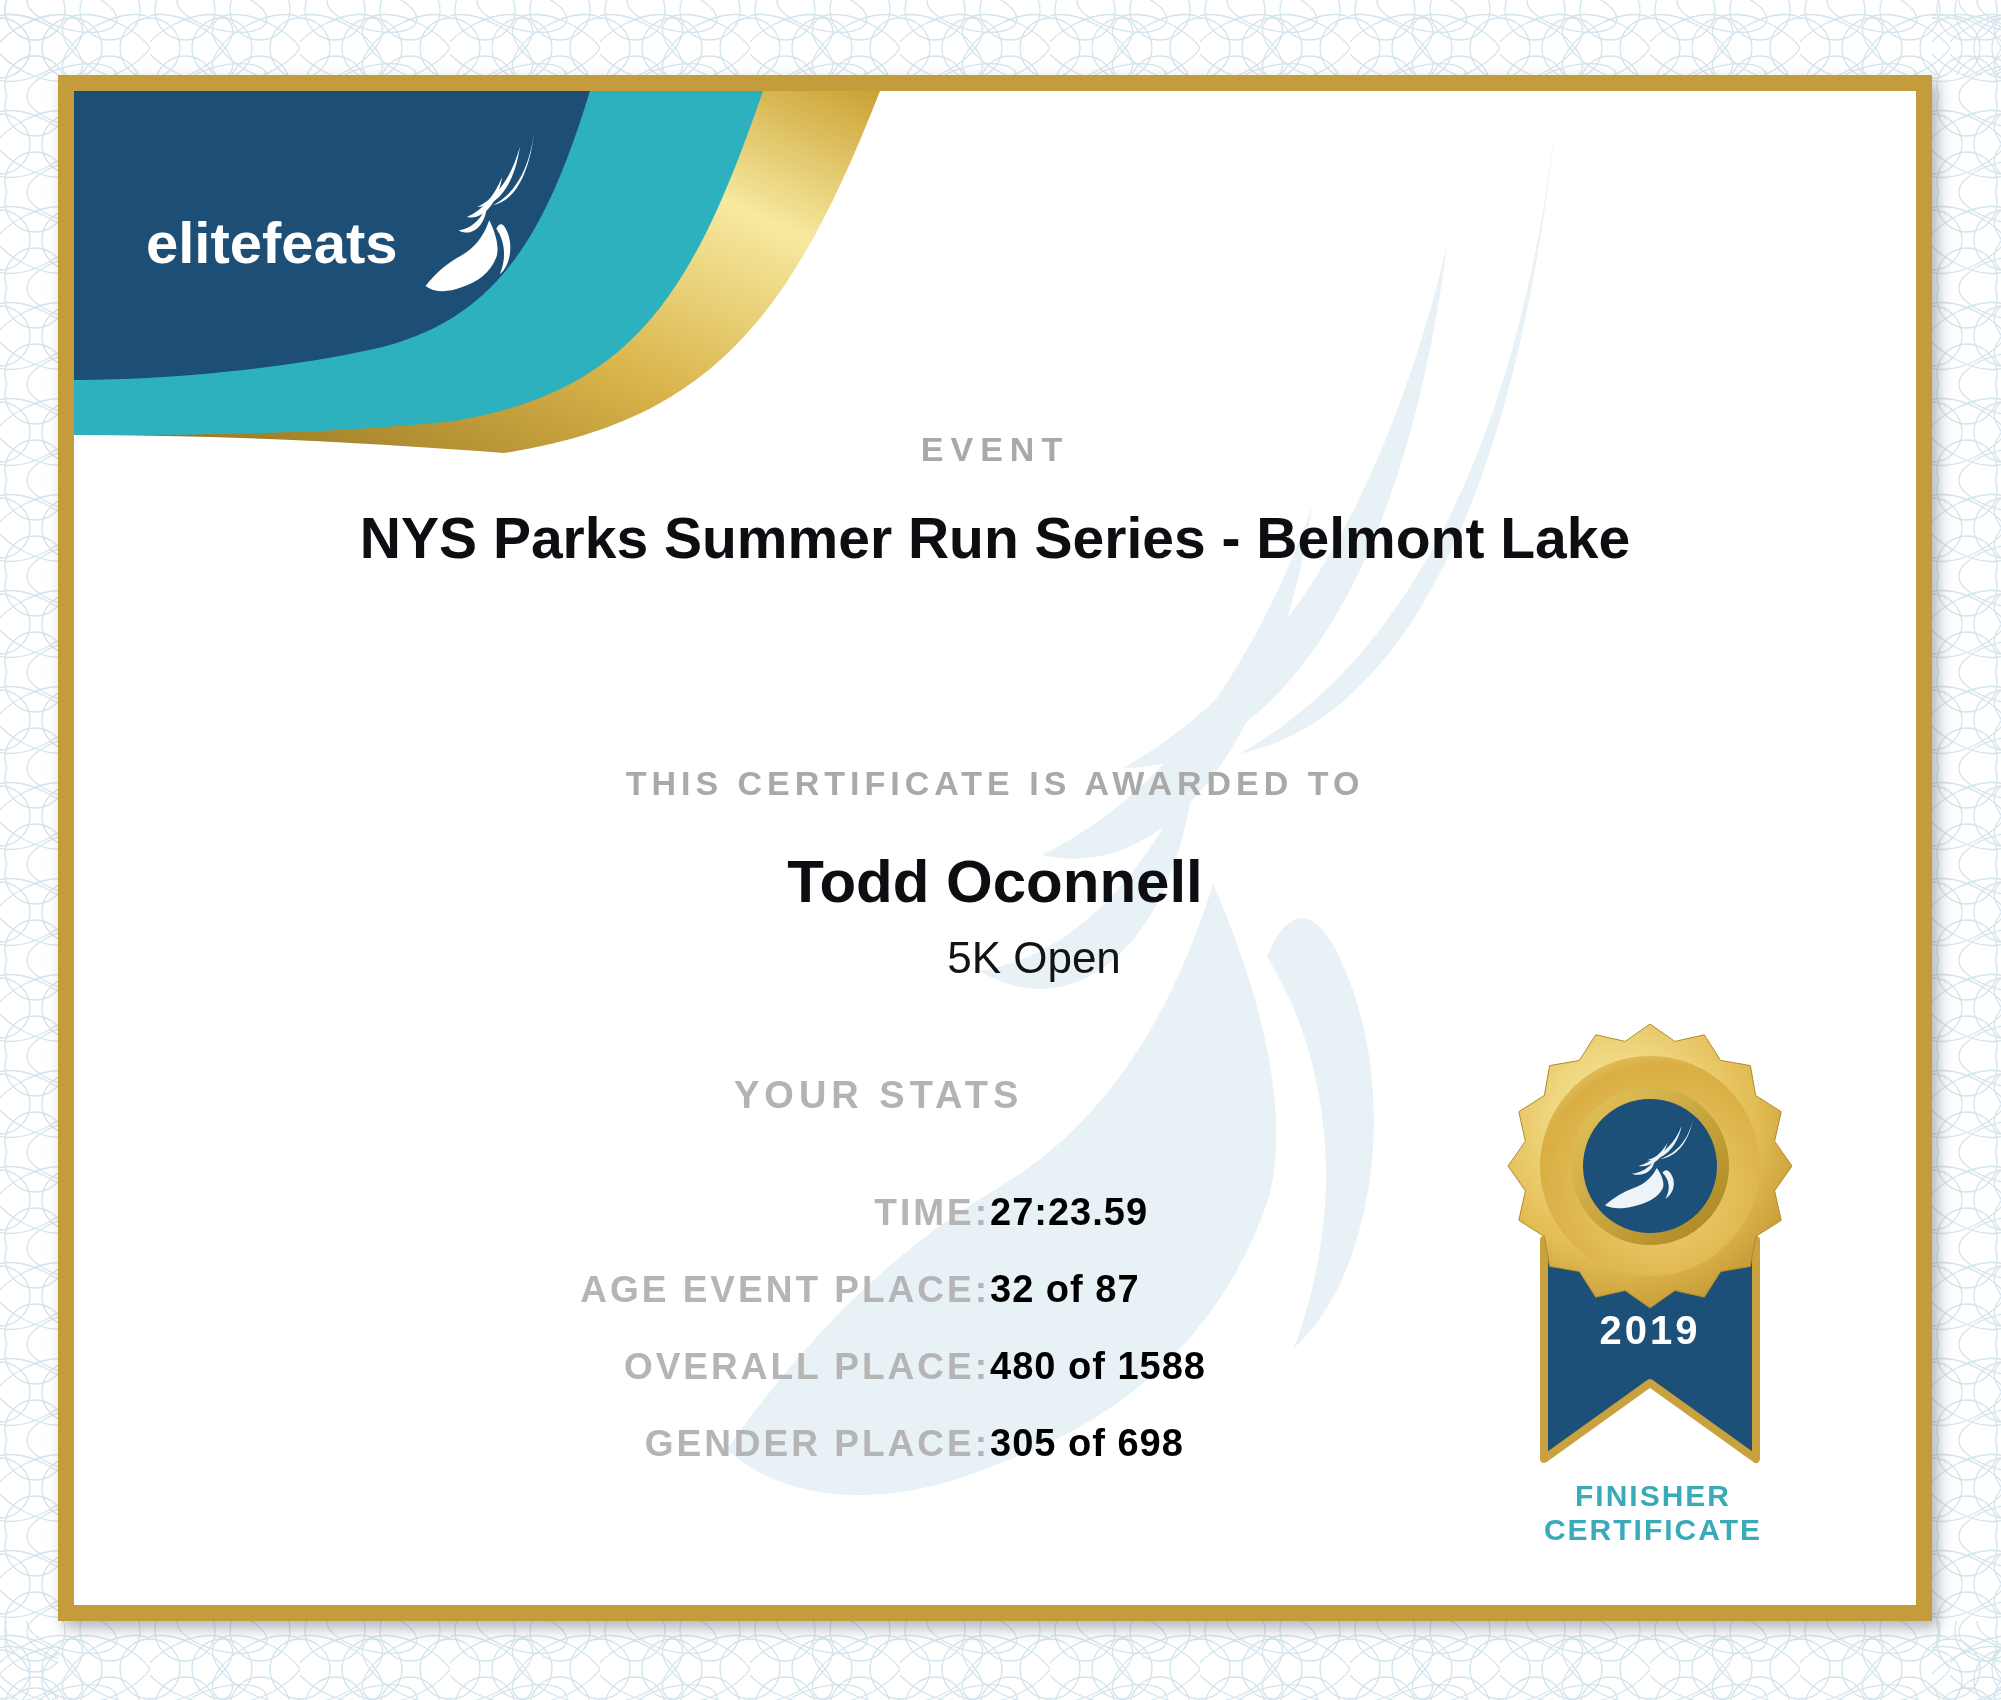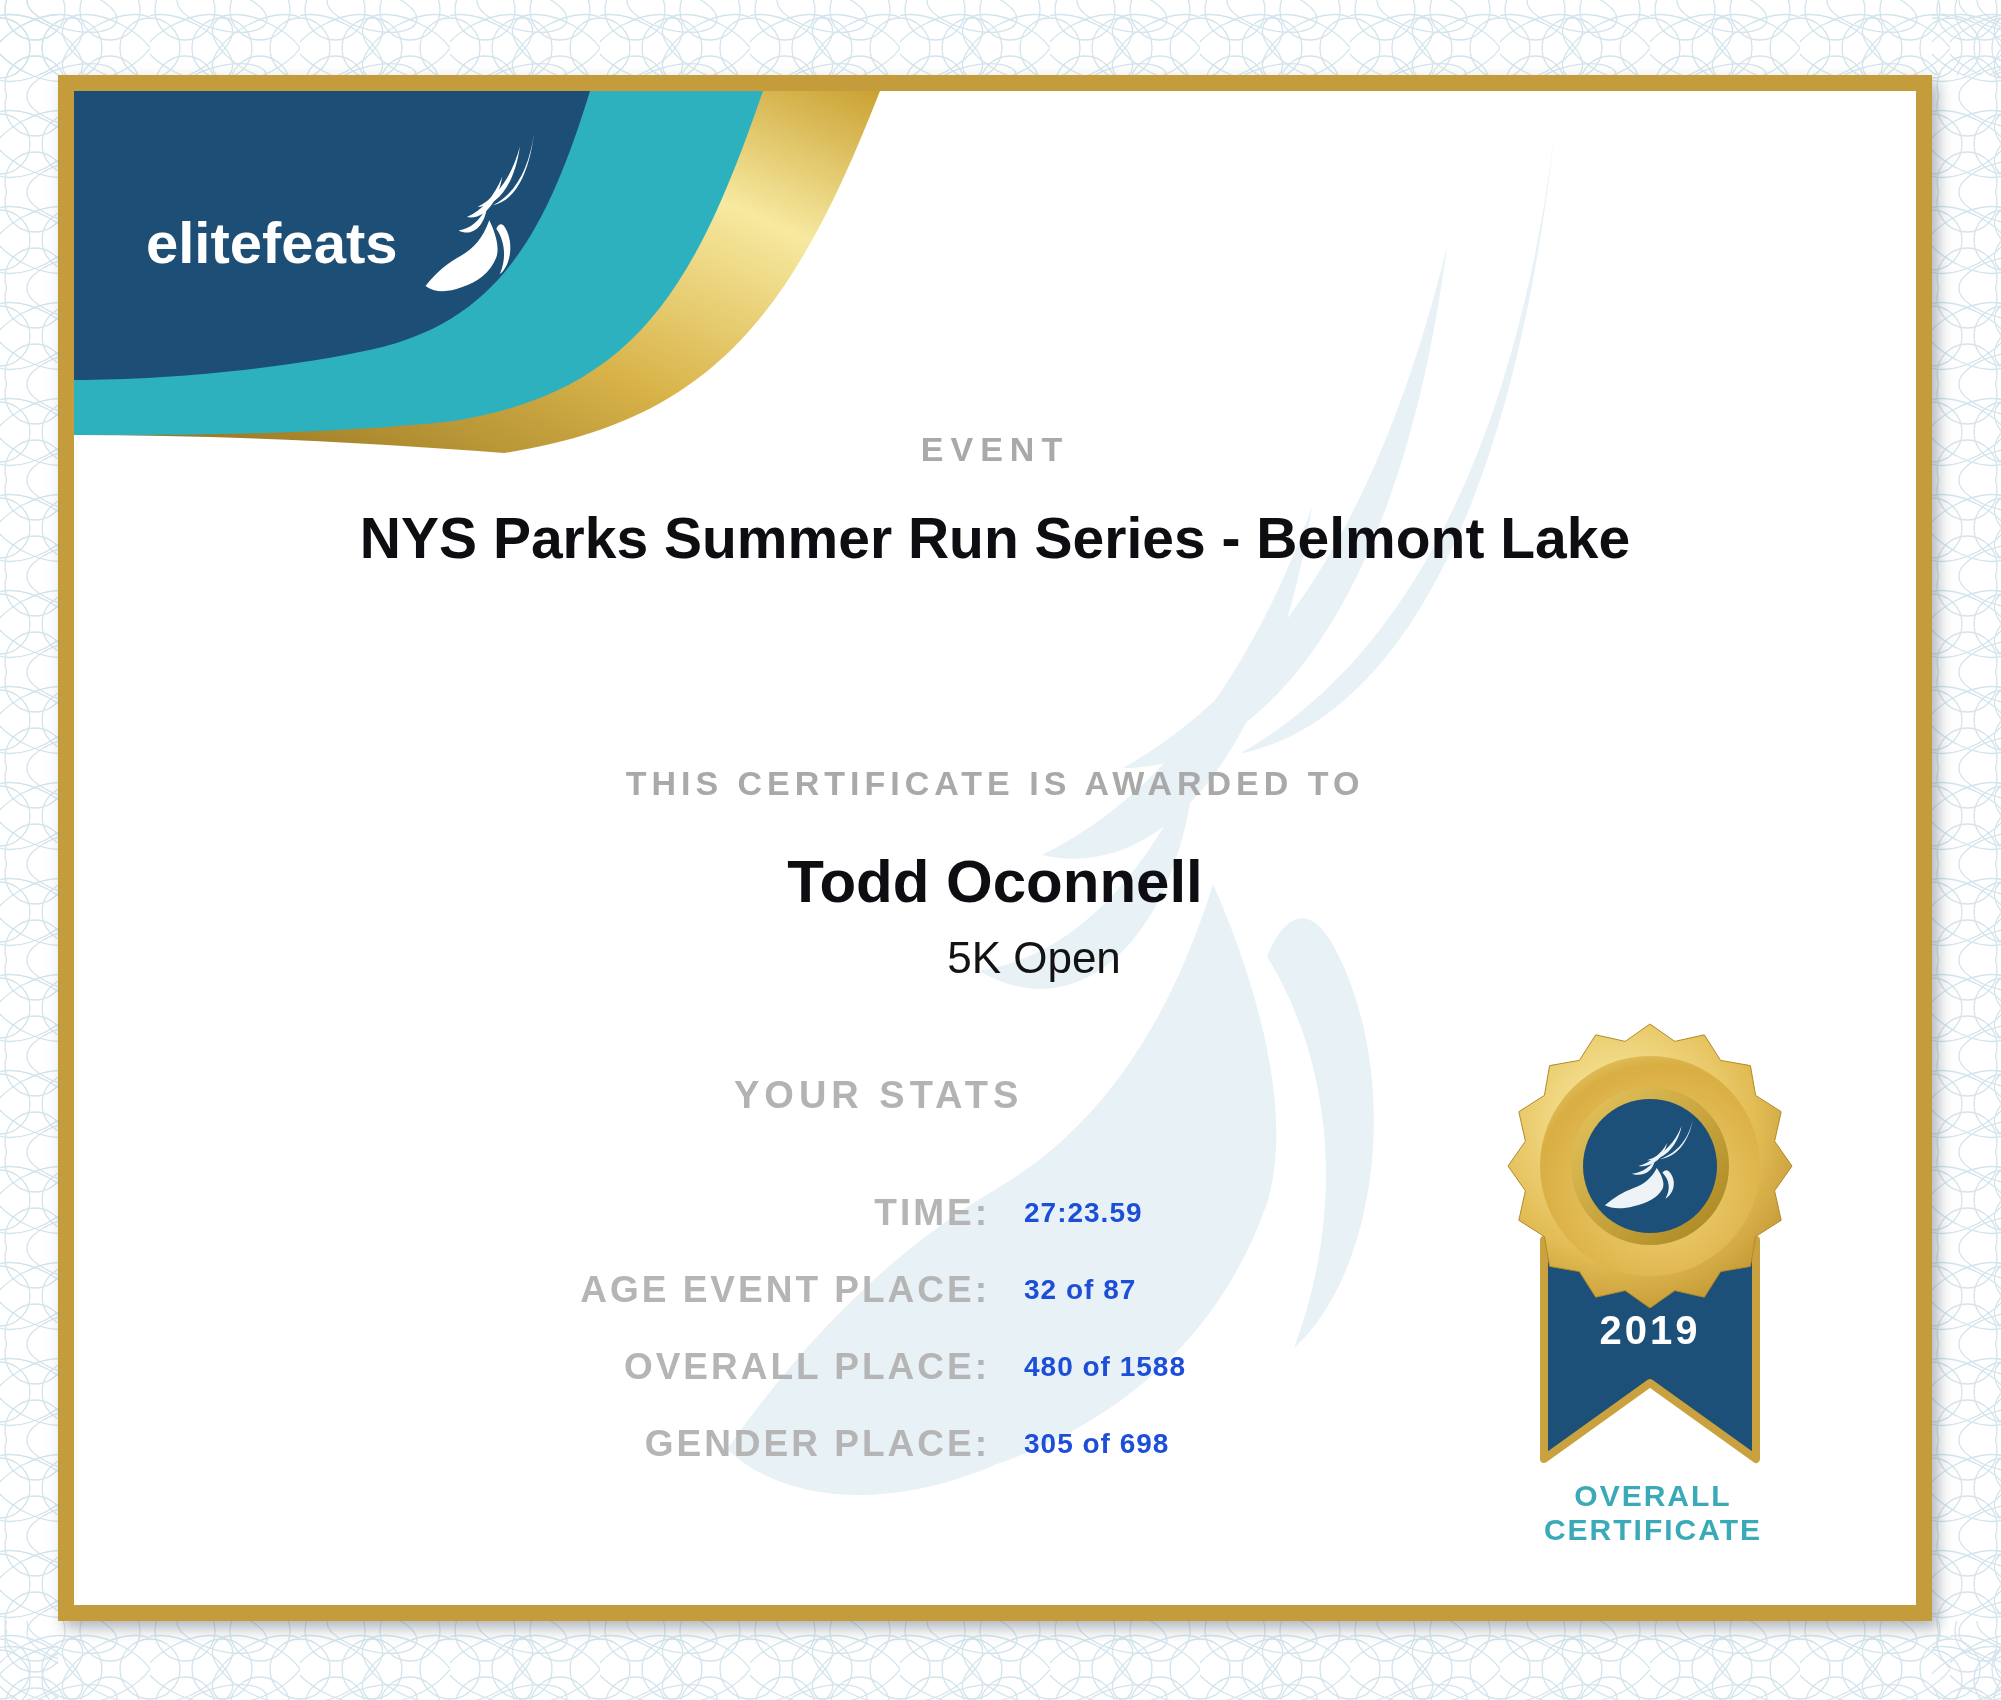--- a/index.html
+++ b/index.html
@@ -21,21 +21,21 @@
            font-weight:bold;font-size:57px;letter-spacing:0;}
   .runner{position:absolute;left:0;top:756px;width:1842px;text-align:center;z-index:3;color:#0d0d12;
           font-weight:bold;font-size:60px;}
   .division{position:absolute;left:0;top:842px;width:1920px;text-align:center;z-index:3;color:#131313;
             font-size:44px;font-weight:normal;}
   .your-stats{position:absolute;left:660px;top:983px;z-index:3;color:#b3b3b3;font-weight:bold;
               font-size:38px;letter-spacing:5px;}
   .stats{position:absolute;left:0;top:1083px;width:1842px;z-index:3;}
   .stat-row{display:flex;align-items:center;height:77px;}
   .stat-label{width:916px;text-align:right;color:#b5b5b5;font-weight:bold;font-size:37px;letter-spacing:3px;}
-  .stat-value{margin-left:34px;color:#1d4ed8;font-weight:bold;font-size:28px;letter-spacing:1px;}
+  .stat-value{margin-left:0;color:#000000;font-weight:bold;font-size:38px;letter-spacing:1px;}
   .medal{position:absolute;left:1424px;top:909px;width:310px;height:600px;z-index:4;}
   .medal-caption{position:absolute;left:1424px;top:1388px;width:310px;z-index:4;text-align:center;
                  color:#3aa9b8;font-weight:bold;font-size:30px;letter-spacing:2px;line-height:34px;}
 </style>
 </head>
 <body>
 
 <svg width="0" height="0" style="position:absolute" aria-hidden="true">
   <defs>
     <symbol id="wingfoot" viewBox="0 0 100 100">
@@ -151,19 +151,19 @@
       <svg class="medal" width="310" height="600" viewBox="0 0 310 600">
         <path d="M46,240 V459 L152,383 L258,459 V240 Z" fill="#1d5078" stroke="#c9a23f" stroke-width="8" stroke-linejoin="round"></path>
         <text x="152" y="344" text-anchor="middle" fill="#ffffff" font-size="40" font-weight="bold" font-family="Liberation Sans, sans-serif" letter-spacing="3">2019</text>
         <polygon id="rosette" points="152.0,24.0 176.8,41.4 206.3,34.8 222.6,60.4 252.4,65.6 257.6,95.4 283.2,111.7 276.6,141.2 294.0,166.0 276.6,190.8 283.2,220.3 257.6,236.6 252.4,266.4 222.6,271.6 206.3,297.2 176.8,290.6 152.0,308.0 127.2,290.6 97.7,297.2 81.4,271.6 51.6,266.4 46.4,236.6 20.8,220.3 27.4,190.8 10.0,166.0 27.4,141.2 20.8,111.7 46.4,95.4 51.6,65.6 81.4,60.4 97.7,34.8 127.2,41.4" fill="url(#goldSeal)" stroke="#b28a28" stroke-width="1"></polygon>
         <circle cx="152" cy="166" r="110" fill="url(#goldSeal2)"></circle>
         <circle cx="152" cy="166" r="79" fill="url(#goldEdge)"></circle>
         <circle cx="152" cy="166" r="67" fill="#1d5078"></circle>
         <use href="#wingfoot" x="104" y="118" width="96" height="96" fill="#eef3f7"></use>
       </svg>
       <div class="medal-caption">
-        <div>OVERALL</div>
+        <div>FINISHER</div>
         <div>CERTIFICATE</div>
       </div>
 
     </div>
   </div>
 </div>
 
 </body></html>

